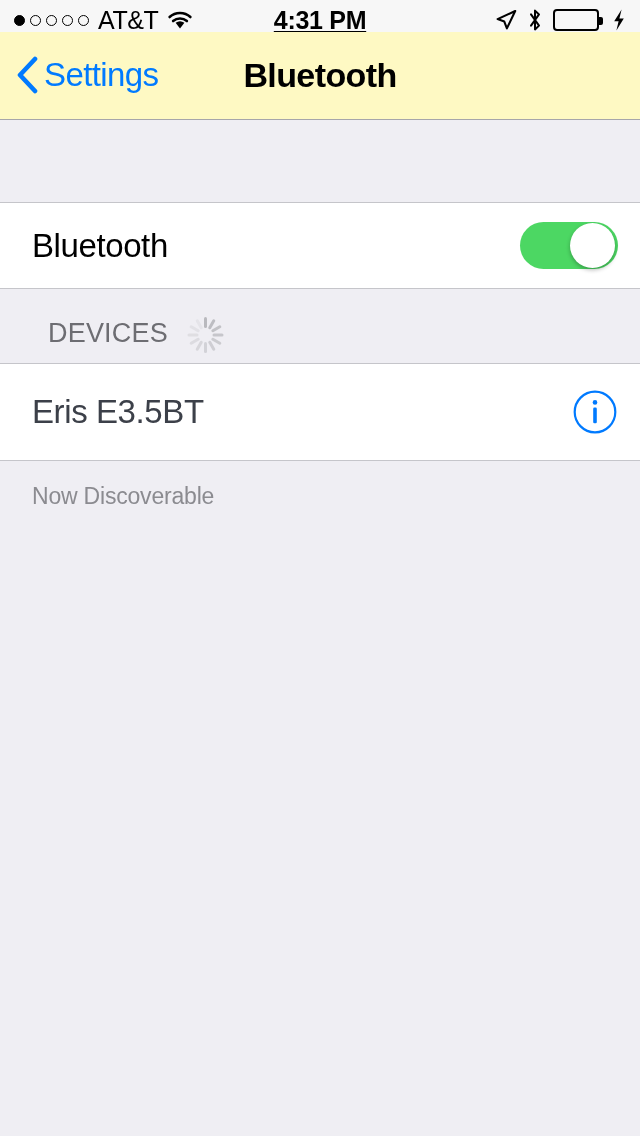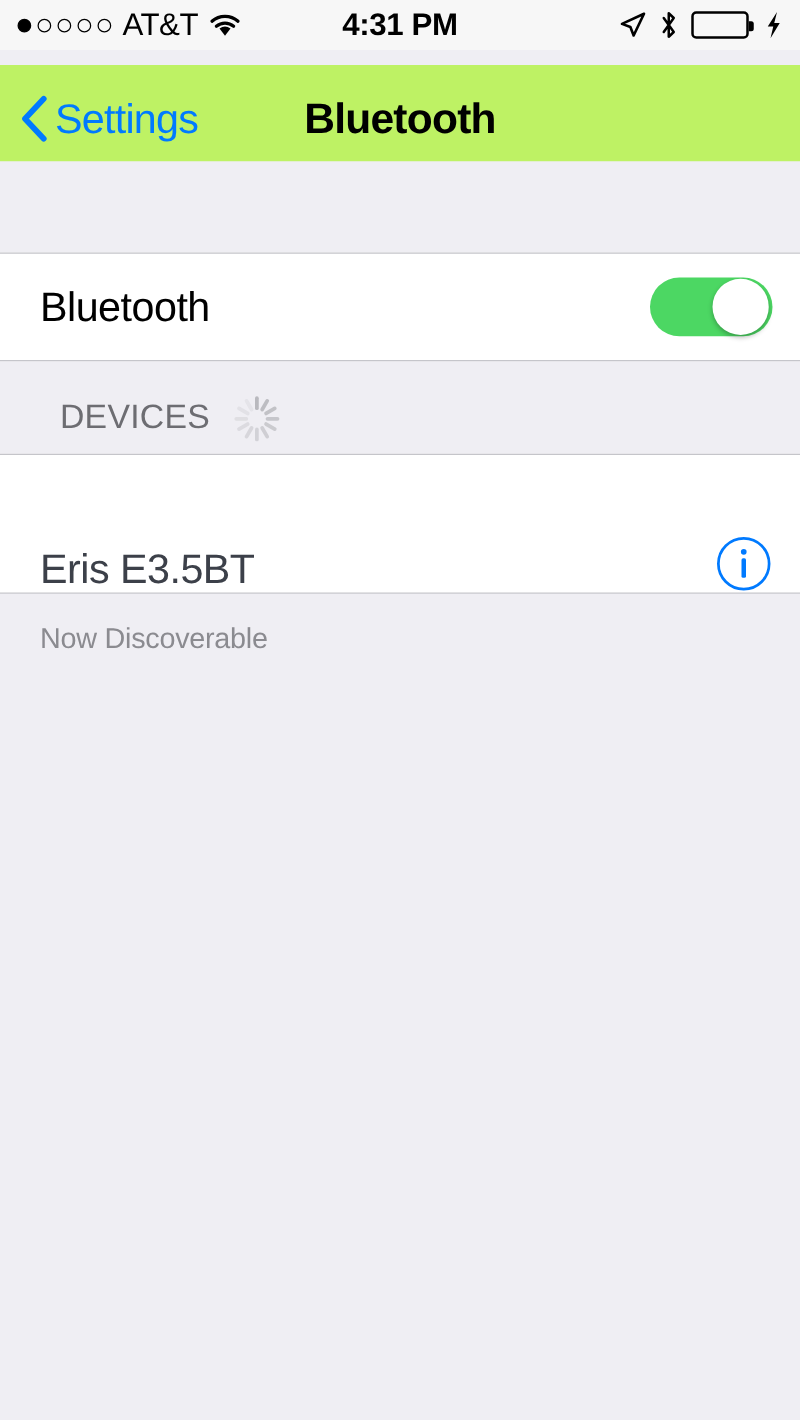--- a/index.html
+++ b/index.html
@@ -36,20 +36,21 @@
   }
   .sb-center {
     position: absolute;
     left: 0; right: 0;
     text-align: center;
     font-size: 25px;
     font-weight: bold;
     color: #000;
     letter-spacing: -0.3px;
     pointer-events: none;
+    text-decoration: underline;
   }
   .sb-right {
     display: flex;
     align-items: center;
     justify-content: flex-end;
     flex: 1 1 0;
     gap: 11px;
     position: relative;
     z-index: 2;
   }
@@ -94,24 +95,24 @@
   .battery-fill {
     height: 100%;
     background: #4cd763;
     border-radius: 1px;
   }
   .bolt-icon { width: 14px; height: 24px; display:block; margin-left: 2px;}
 
   
   .nav-bar {
     position: absolute;
-    top: 52px; left: 0;
+    top: 32px; left: 0;
     width: 640px;
     height: 88px;
-    background: #bef264;
+    background: #fef9c3;
     border-bottom: 1px solid #a6a6aa;
     box-sizing: border-box;
   }
   .back-button {
     position: absolute;
     left: 16px;
     top: 0; bottom: 1px;
     display: flex;
     align-items: center;
     gap: 6px;
@@ -151,21 +152,21 @@
     background: #ffffff;
     border-top: 1px solid #c5c5ca;
     border-bottom: 1px solid #c5c5ca;
     box-sizing: border-box;
     display: flex;
     align-items: center;
     padding: 0 22px 0 32px;
     position: relative;
   }
   .cell-bt { height: 87px; }
-  .cell-device { height: 112px; align-items: flex-end; }
+  .cell-device { height: 98px; }
 
   .cell-title {
     font-size: 33px;
     color: #000;
     letter-spacing: -0.4px;
     flex: 1;
   }
   .device-name {
     font-size: 33px;
     color: #3c4049;

